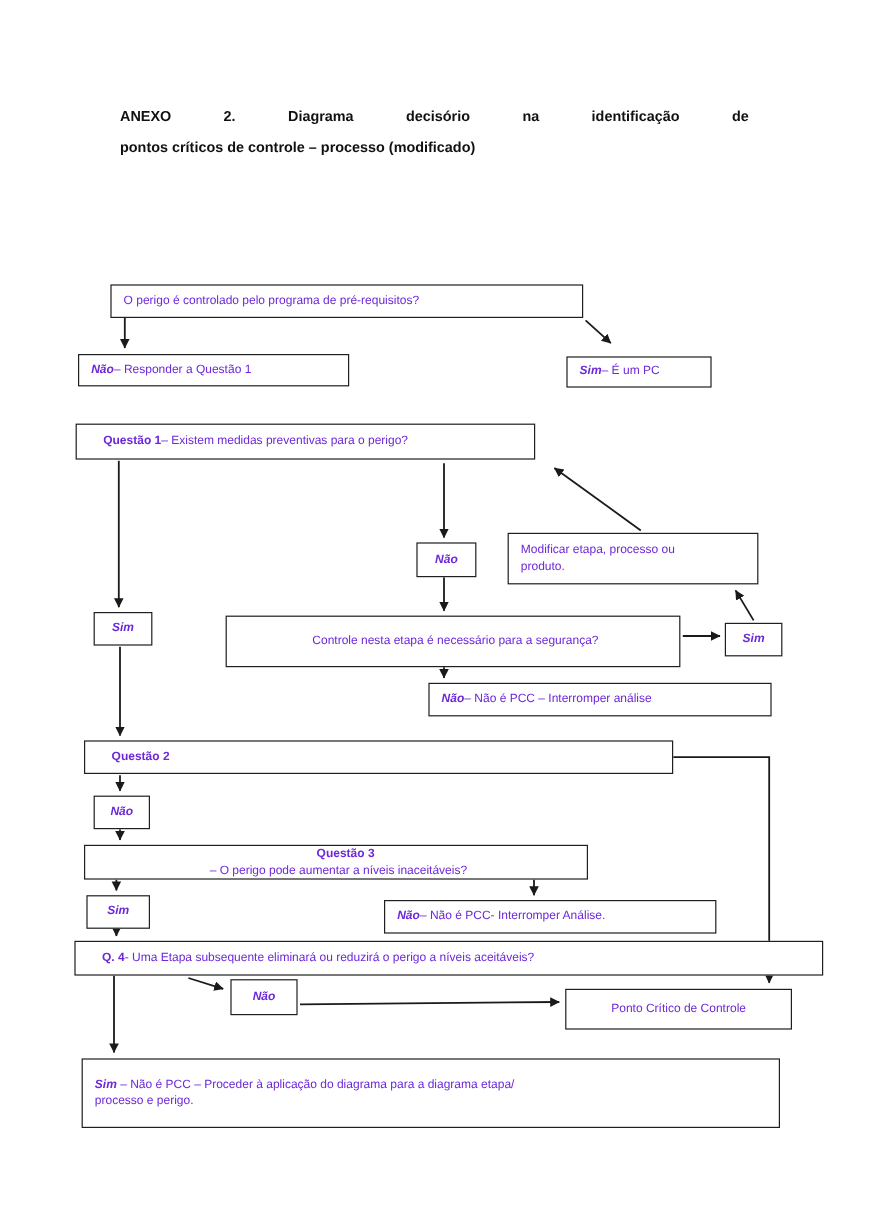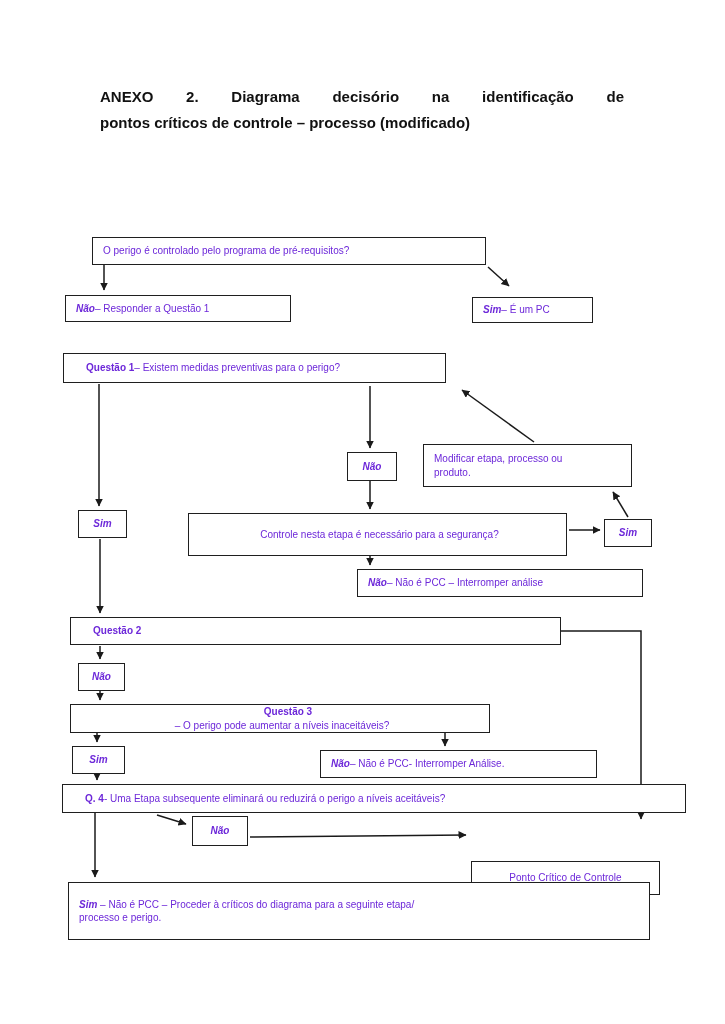--- a/index.html
+++ b/index.html
@@ -2,21 +2,21 @@
 <html><head>
 <meta charset="utf-8">
 <style>
   html,body{margin:0;padding:0;}
   body{
     width:725px;height:1024px;position:relative;background:#ffffff;
     font-family:"Liberation Sans", sans-serif;color:#161616;overflow:hidden;
   }
   .title{
     position:absolute;left:100px;top:84px;width:524px;
-    font-size:15px;font-weight:bold;line-height:26px;color:#111;
+    font-size:12px;font-weight:bold;line-height:26px;color:#111;
   }
   .title .l1{text-align:justify;text-align-last:justify;}
   .title .l2{text-align:left;}
   .box{
     position:absolute;box-sizing:border-box;background:#fff;
     border:1.5px solid #1f1f1f;font-size:10px;line-height:1.35;
     display:flex;align-items:center;white-space:nowrap;color:#6d28d9;
     padding-left:10px;padding-right:6px;
   }
   .box.center{justify-content:center;padding-left:4px;padding-right:4px;}
@@ -131,20 +131,20 @@
 
 <div class="box" style="left:62px;top:784px;width:624px;height:29px;">
   <span class="b">Q. 4</span>
     <span>- Uma Etapa subsequente eliminará ou reduzirá o perigo a níveis aceitáveis?</span>
 </div>
 
 <div class="box center" style="left:192px;top:816px;width:56px;height:30px;">
   <span class="bi">Não</span>
 </div>
 
-<div class="box center" style="left:471px;top:824px;width:189px;height:34px;margin-top:37px;">
+<div class="box center" style="left:471px;top:824px;width:189px;height:34px;">
   <span>Ponto Crítico de Controle</span>
 </div>
 
 <div class="box wrap" style="left:68px;top:882px;width:582px;height:58px;">
-  <span><span class="bi">Sim</span><span> – Não é PCC – Proceder à críticos do diagrama para a seguinte etapa/
+  <span><span class="bi">Sim</span><span> – Não é PCC – Proceder à aplicação do diagrama para a diagrama etapa/
 processo e perigo.</span></span>
 </div>
 
 </body></html>

